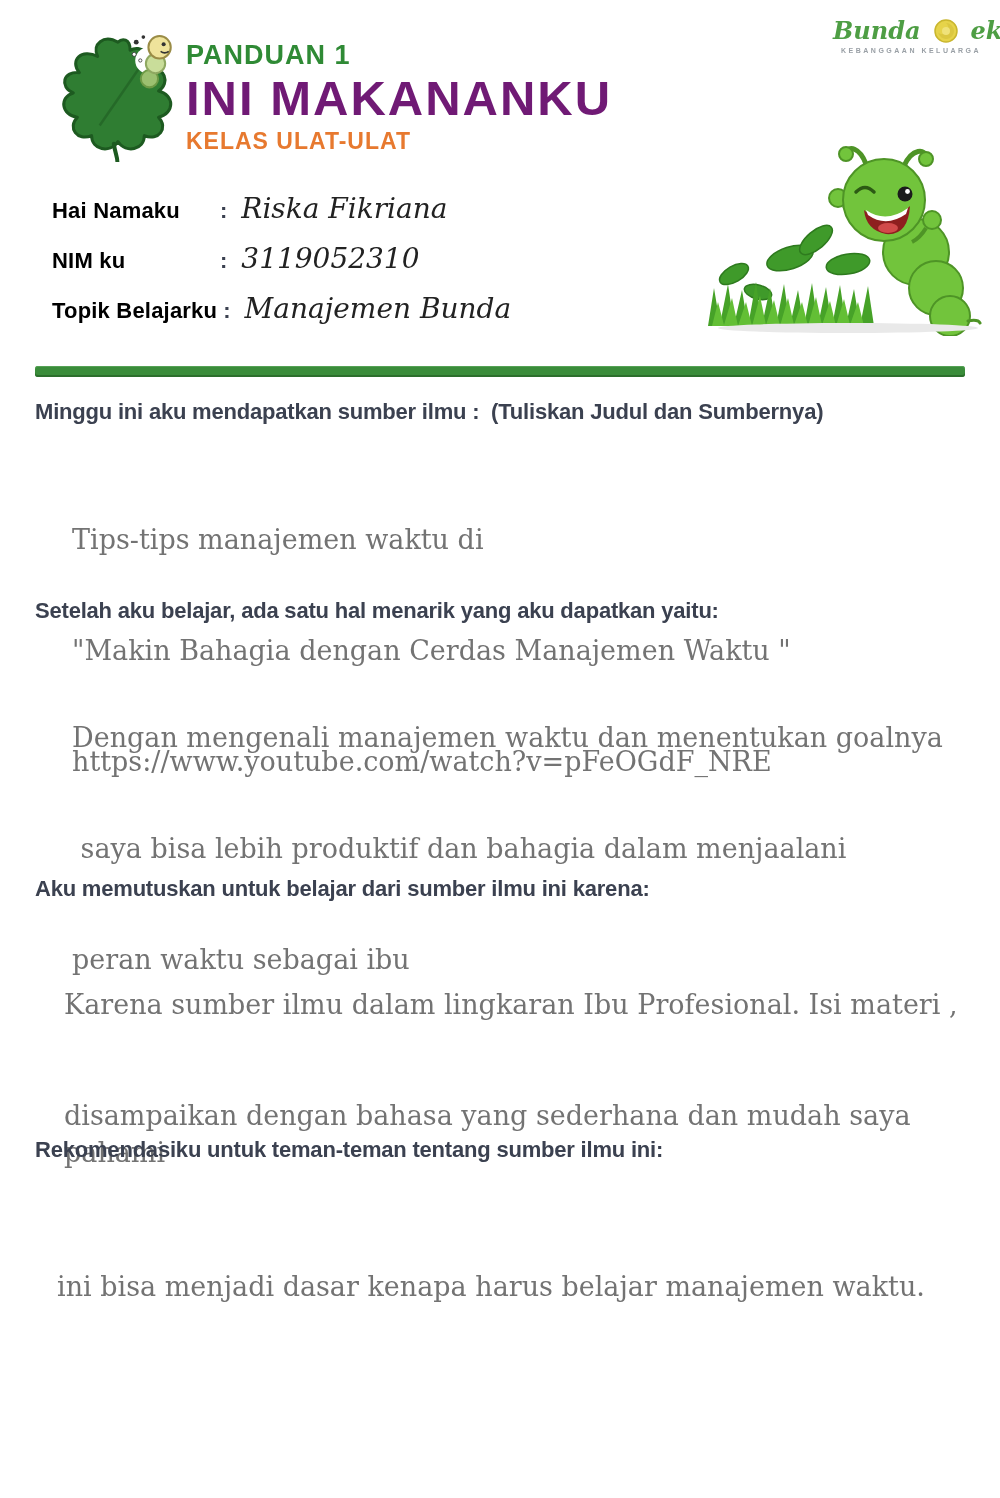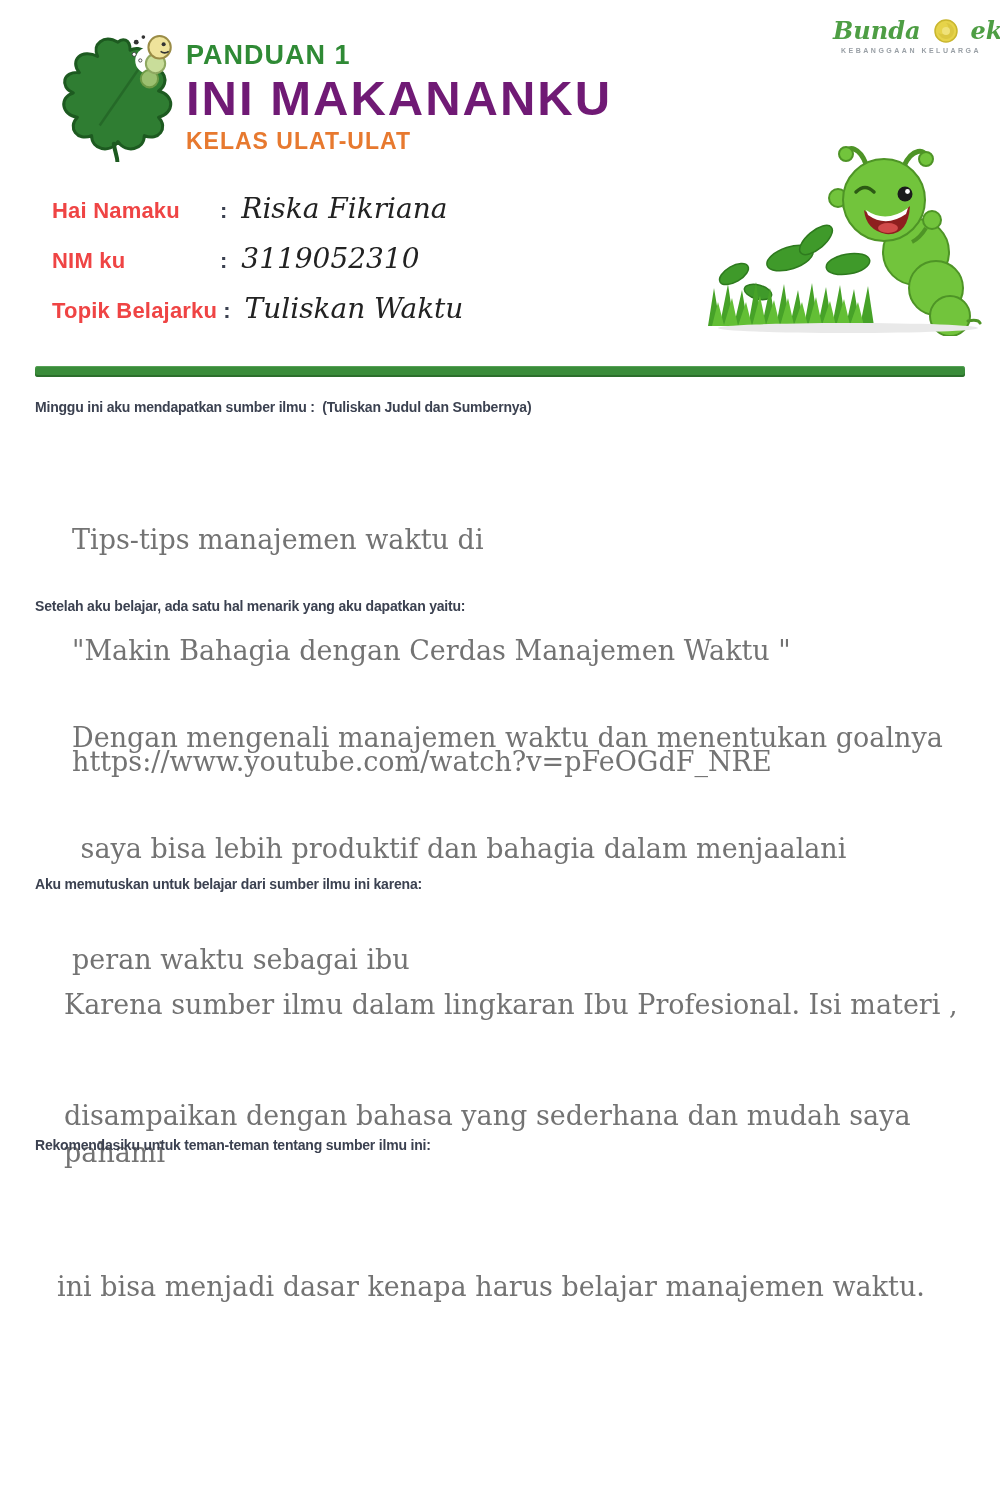--- a/index.html
+++ b/index.html
@@ -32,41 +32,41 @@
   }
   .brand-tagline {
     font-size:7px; color:#9aa0a6; letter-spacing:2.5px; margin-top:2px;
     margin-left:8px; font-weight:bold;
   }
 
   
   .profile { left:52px; top:192px; }
   .profile-row { display:flex; align-items:baseline; margin-bottom:17px; }
   .profile-label {
-    min-width:168px; font-size:22px; font-weight:bold; color:#ef4444;
+    min-width:168px; font-size:22px; font-weight:bold; color:#000000;
     letter-spacing:0.2px;
   }
   .profile-colon {
     font-size:22px; font-weight:bold; color:#3b4150; margin-right:14px;
   }
   .hand {
     font-family:"DejaVu Serif", serif; color:#222222;
   }
   .profile-value { font-size:28px;font-style:italic; }
 
   
   .divider {
     left:35px; top:366px; width:930px; height:11px;
     background:#3a8c3a; border-radius:3px;
     box-shadow: inset 0 -2px 0 #2c6e2c, inset 0 1px 0 #55a255;
   }
 
   
   .section-heading {
-    font-size:14px; font-weight:bold; color:#3b4150; letter-spacing:-0.2px;
+    font-size:22px; font-weight:bold; color:#3b4150; letter-spacing:-0.2px;
     white-space:pre-wrap;
   }
   .answer {
     font-family:"DejaVu Serif", serif; font-size:27px; color:#737373;
     line-height:37px; white-space:pre-wrap;
   }
 </style>
 </head>
 <body>
 
@@ -121,21 +121,21 @@
       <span class="hand profile-value">Riska Fikriana</span>
     </div>
     <div class="profile-row">
       <span class="profile-label">NIM ku</span>
       <span class="profile-colon">:</span>
       <span class="hand profile-value">3119052310</span>
     </div>
     <div class="profile-row">
       <span class="profile-label" style="min-width:0; margin-right:6px;">Topik Belajarku</span>
       <span class="profile-colon">:</span>
-      <span class="hand profile-value">Tuliskan Waktu</span>
+      <span class="hand profile-value">Manajemen Bunda</span>
     </div>
   </div>
 
   <div class="abs" style="left:698px; top:136px;">
     <svg width="284" height="200" viewBox="0 0 284 200">
 
       <circle cx="218" cy="116" r="33" fill="#72c43c" stroke="#4e9426" stroke-width="2"></circle>
       <circle cx="238" cy="152" r="27" fill="#72c43c" stroke="#4e9426" stroke-width="2"></circle>
       <circle cx="252" cy="180" r="20" fill="#72c43c" stroke="#4e9426" stroke-width="2"></circle>
       <path d="M270,185 q10,-2 12,2" stroke="#4e9426" stroke-width="3" fill="none" stroke-linecap="round"></path>

